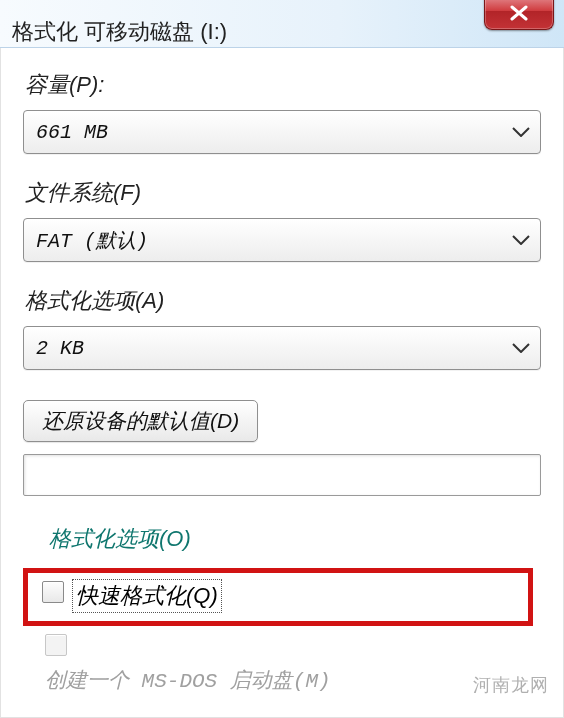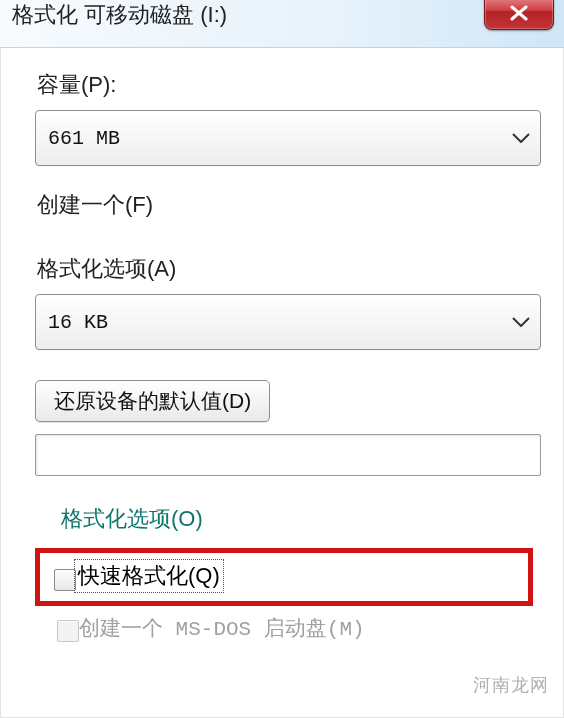--- a/index.html
+++ b/index.html
@@ -8,21 +8,21 @@
     width: 564px; height: 718px;
     font-family: "Microsoft YaHei", SimSun, Tahoma, sans-serif;
     background: #fff;
     overflow: hidden;
   }
   .titlebar {
     height: 48px;
     background: linear-gradient(to right, #f7fbfe, #e7f2fb 60%, #cfe6f7);
     border-bottom: 1px solid #bcd3e8;
     display: flex;
-    align-items: flex-start;
+    align-items: flex-end;
     position: relative;
     padding-left: 12px;
   }
   .titlebar-text {
     font-size: 22px;
     color: #222;
   }
   .close-btn {
     position: absolute;
     right: 10px;
@@ -42,30 +42,31 @@
 
   .content {
     padding: 12px 16px 0 16px;
     border: 1px solid #e2e2e2;
     border-top: none;
     height: calc(718px - 48px);
     position: relative;
     background: #fff;
   }
   .inner {
-    margin: 10px 6px 0 18px;
+    margin: 10px 6px 0 6px;
+    font-style: italic;
   }
   .label {
     font-size: 22px;
     color: #222;
     margin: 8px 0 10px 2px;
   }
   .select {
     width: 100%;
-    height: 56px;
+    height: 44px;
     background: linear-gradient(to bottom, #ffffff, #ededed);
     border: 1px solid #8f8f8f;
     border-radius: 4px;
     box-shadow: inset 0 1px 0 #fff, 0 1px 0 rgba(0,0,0,0.05);
     display: flex;
     align-items: center;
     justify-content: space-between;
     padding: 0 10px 0 12px;
     font-size: 20px;
     font-family: Consolas, "Courier New", monospace;
@@ -105,21 +106,22 @@
   }
 
   .highlight-box {
     border: 5px solid #d11313;
     padding: 6px 8px 8px 8px;
     margin: 0 8px 0 0;
   }
 
   .checkbox-row {
     display: flex;
-    align-items: flex-end;
+    align-items: flex-start;
+    gap: 10px;
     padding: 2px 0 2px 6px;
     font-size: 22px;
   }
   .checkbox-row.disabled { color: #a0a0a0; }
   .chk {
     width: 22px; height: 22px;
     border: 1px solid #8a8a8a;
     background: linear-gradient(to bottom, #fdfdfd, #e8e8e8);
     border-radius: 2px;
     box-shadow: inset 0 1px 0 #fff;
@@ -166,50 +168,58 @@
       <span>661 MB</span>
       <span class="caret">
         <svg width="18" height="10" viewBox="0 0 18 10">
             <path d="M1 1 L9 9 L17 1" fill="none" stroke="#333" stroke-width="2"></path>
           </svg>
       </span>
     </div>
 
     <div class="spacer-sm"></div>
 
-    <div class="label">创建一个(F)</div>
-
-    <div class="spacer-sm"></div>
-
-    <div class="label">格式化选项(A)</div>
+    <div class="label">文件系统(F)</div>
     <div class="select">
-      <span>16 KB</span>
+      <span>FAT (默认)</span>
       <span class="caret">
         <svg width="18" height="10" viewBox="0 0 18 10">
             <path d="M1 1 L9 9 L17 1" fill="none" stroke="#333" stroke-width="2"></path>
           </svg>
       </span>
     </div>
 
+    <div class="spacer-sm"></div>
+
+    <div class="label">格式化选项(A)</div>
+    <div class="select">
+      <span>2 KB</span>
+      <span class="caret">
+        <svg width="18" height="10" viewBox="0 0 18 10">
+            <path d="M1 1 L9 9 L17 1" fill="none" stroke="#333" stroke-width="2"></path>
+          </svg>
+      </span>
+    </div>
+
     <div class="restore-btn">
       <span>还原设备的默认值(D)</span>
     </div>
 
     <div class="text-input" value=""></div>
 
     <div class="fieldset-label">格式化选项(O)</div>
 
     <div class="highlight-box">
       <div class="checkbox-row">
         <span class="chk"></span>
         <span class="focus-text">快速格式化(Q)</span>
       </div>
     </div>
 
-    <div class="checkbox-row disabled" style="margin:6px 0 0 8px; padding-left:14px;">
+    <div class="checkbox-row disabled" style="margin:6px 0 0 8px; padding-left:14px;flex-direction:column;">
       <span class="chk disabled"></span>
       <span class="chk-label mono">创建一个 MS-DOS 启动盘(M)</span>
     </div>
 
   </div>
 
   <div class="watermark">河南龙网</div>
 </div>
 
 </body></html>

